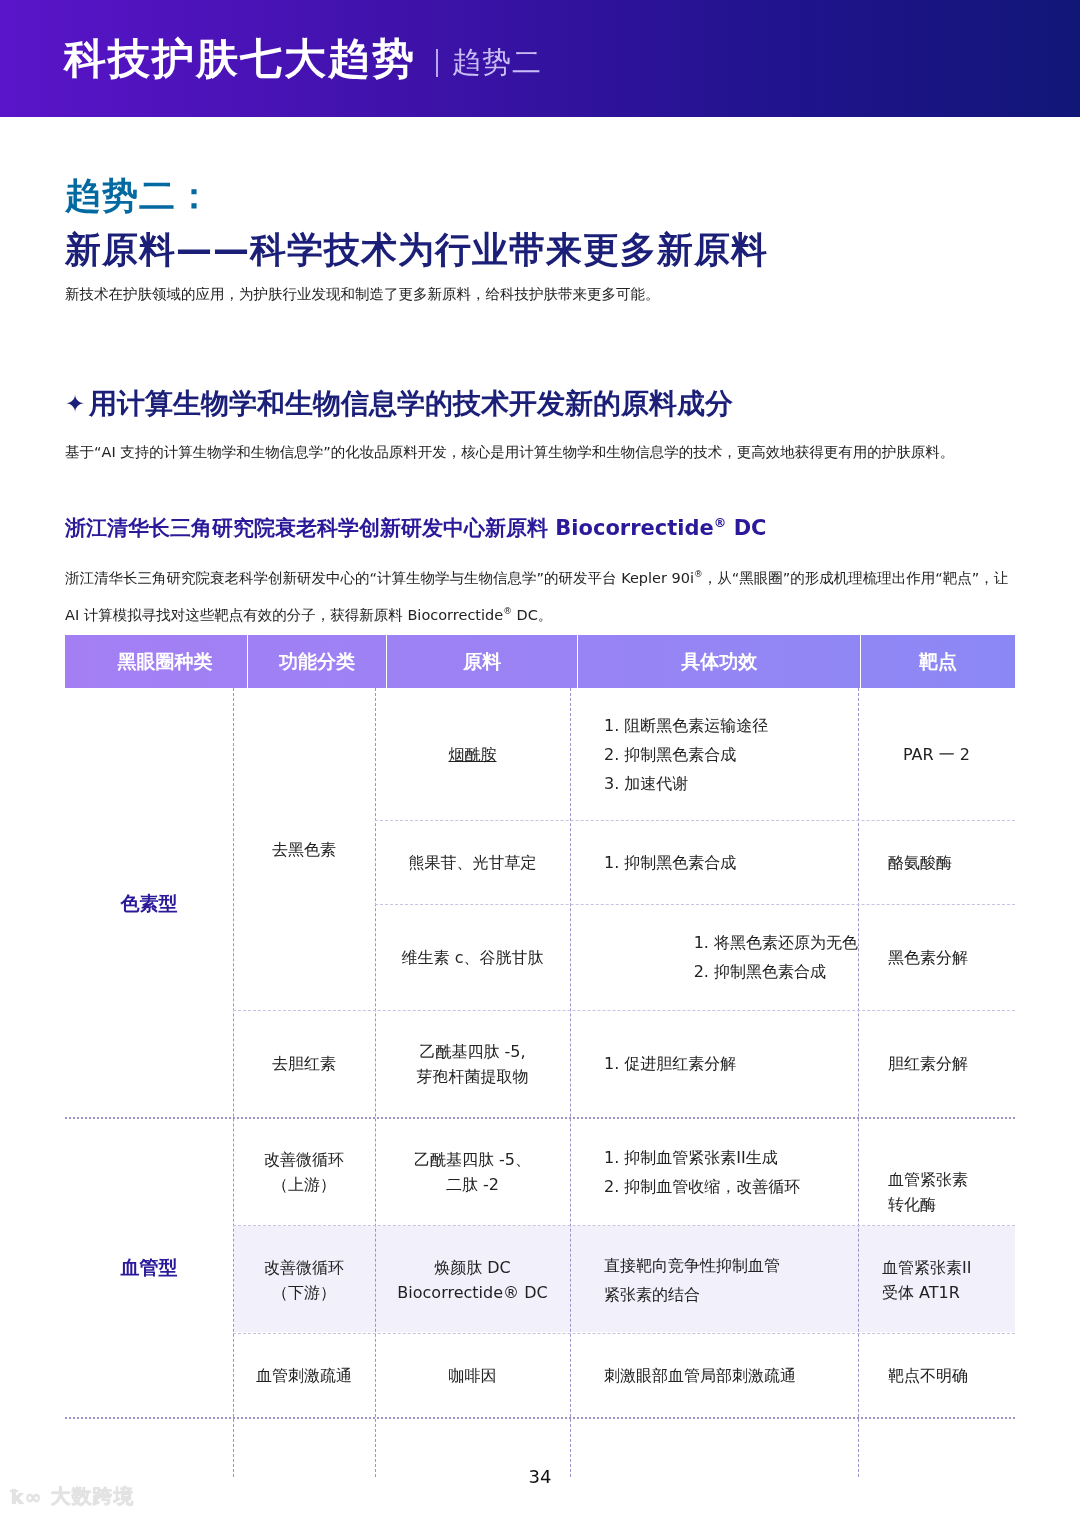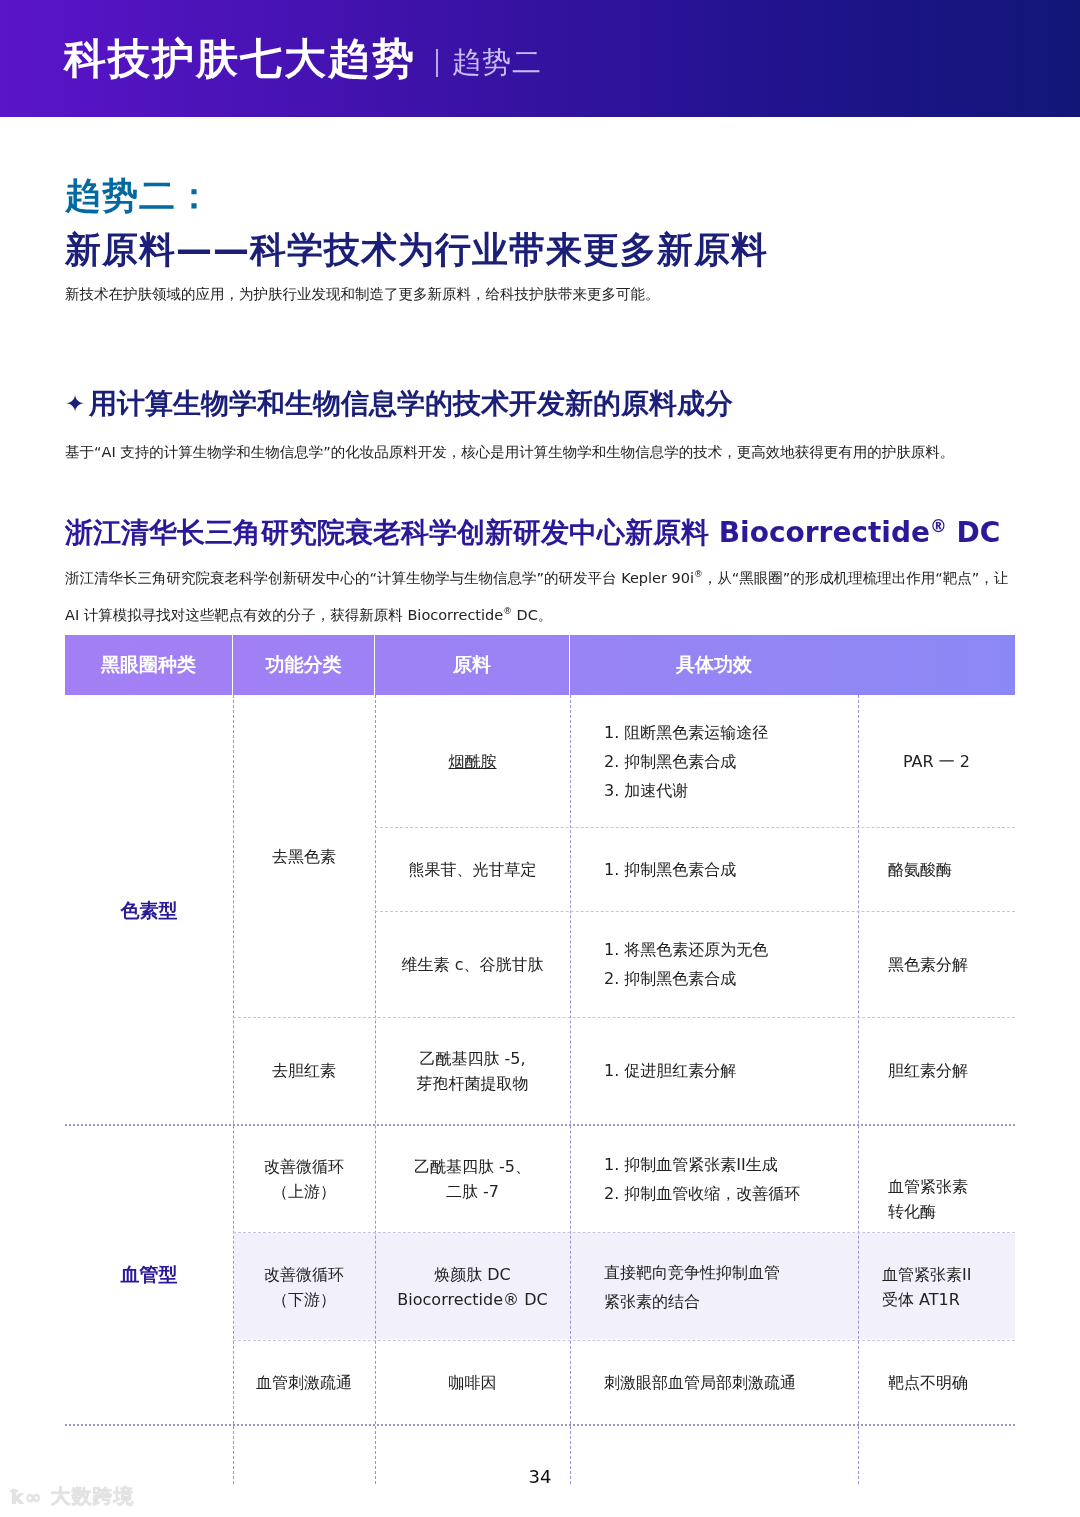--- a/index.html
+++ b/index.html
@@ -18,27 +18,27 @@
   .content { position: absolute; left: 65px; top: 0; width: 950px; }
 
   .h1a { position: absolute; top: 172px; left: 0; font-size: 36px; font-weight: bold; color: #0369a1; letter-spacing: 1px; }
   .h1b { position: absolute; top: 226px; left: 0; font-size: 36px; font-weight: bold; color: #1b1f78; letter-spacing: 1px; white-space: nowrap; }
   .lead { position: absolute; top: 285px; left: 0; font-size: 14.5px; color: #222; white-space: nowrap; }
 
   .h2 { position: absolute; top: 385px; left: 0; font-size: 28px; font-weight: bold; color: #1b1f78; white-space: nowrap; display: flex; align-items: center; }
   .h2 .diamond { font-size: 24px; margin-right: 4px; color: #1b1f78; }
   .p1 { position: absolute; top: 438px; left: 0; width: 950px; font-size: 14.5px; line-height: 29px; color: #222; }
 
-  .h3 { position: absolute; top: 514px; left: 0; font-size: 28px; font-weight: bold; color: #2a1a9a; white-space: nowrap; }
+  .h3 { position: absolute; top: 514px; left: 0; font-size: 21px; font-weight: bold; color: #2a1a9a; white-space: nowrap; }
   .p2 { position: absolute; top: 558px; left: 0; width: 950px; font-size: 14.5px; line-height: 33px; color: #222; }
   sup { font-size: 60%; }
 
   
   .tbl { position: absolute; left: 65px; top: 635px; width: 950px; }
-  .thead { display: flex; height: 60px; background: linear-gradient(90deg, #a47ff4 0%, #9a83f4 50%, #8b88f5 100%); }
+  .thead { display: flex; height: 53px; background: linear-gradient(90deg, #a47ff4 0%, #9a83f4 50%, #8b88f5 100%); padding-left: 18px; }
   .th { display: flex; align-items: center; justify-content: center; color: #ffffff; font-weight: bold; font-size: 19px; border-right: 1px solid #ffffff; }
   .th:last-child { border-right: none; }
   .c1 { width: 168px; } .c2 { width: 142px; } .c3 { width: 195px; } .c4 { width: 288px; } .c5 { width: 157px; }
 
   .tbody { position: relative; }
   .cell { position: absolute; display: flex; align-items: center; font-size: 16px; color: #222; line-height: 25px; }
   .center { justify-content: center; text-align: center; }
   .left { justify-content: flex-start; text-align: left; padding-left: 34px; }
   .leftT { justify-content: flex-start; text-align: left; padding-left: 30px; }
   .group { font-size: 19px; font-weight: bold; color: #2a1a9a; justify-content: center; }
@@ -74,20 +74,21 @@
   <div class="h3"><span>浙江清华长三角研究院衰老科学创新研发中心新原料 Biocorrectide</span><sup>®</sup><span> DC</span></div>
   <div class="p2"><span>浙江清华长三角研究院衰老科学创新研发中心的“计算生物学与生物信息学”的研发平台 Kepler 90i</span><sup>®</sup><span>，从“黑眼圈”的形成机理梳理出作用“靶点”，让 AI 计算模拟寻找对这些靶点有效的分子，获得新原料 Biocorrectide</span><sup>®</sup><span> DC。</span></div>
 </div>
 
 <div class="tbl">
   <div class="thead">
     <div class="th c1">黑眼圈种类</div>
     <div class="th c2">功能分类</div>
     <div class="th c3">原料</div>
     <div class="th c4">具体功效</div>
+    <div class="th c5">靶点</div>
   </div>
 
   <div class="tbody">
 
     <div class="shade" style="left:169px; top:538px; width:781px; height:106px;"></div>
 
     <div class="vline" style="left:168px; top:0; height:789px;"></div>
     <div class="vline" style="left:310px; top:0; height:789px;"></div>
     <div class="vline" style="left:505px; top:0; height:789px;"></div>
     <div class="vline" style="left:793px; top:0; height:789px;"></div>
@@ -112,21 +113,21 @@
         <div>3. 加速代谢</div>
       </div>
     </div>
     <div class="cell center" style="left:793px; top:0; width:157px; height:132px;">PAR 一 2</div>
 
     <div class="cell center" style="left:310px; top:132px; width:195px; height:84px;">熊果苷、光甘草定</div>
     <div class="cell left" style="left:505px; top:132px; width:288px; height:84px;">1. 抑制黑色素合成</div>
     <div class="cell leftT" style="left:793px; top:132px; width:157px; height:84px;">酪氨酸酶</div>
 
     <div class="cell center" style="left:310px; top:216px; width:195px; height:106px;">维生素 c、谷胱甘肽</div>
-    <div class="cell left" style="left:505px; top:216px; width:288px; height:106px;">
+    <div class="cell left" style="left:505px; top:216px; width:288px; height:106px;justify-content:flex-end;">
       <div style="line-height:29px;">
         <div>1. 将黑色素还原为无色</div>
         <div>2. 抑制黑色素合成</div>
       </div>
     </div>
     <div class="cell leftT" style="left:793px; top:216px; width:157px; height:106px;">黑色素分解</div>
 
     <div class="cell center" style="left:168px; top:322px; width:142px; height:107px;">去胆红素</div>
     <div class="cell center" style="left:310px; top:322px; width:195px; height:107px;">
       <div>
@@ -141,21 +142,21 @@
 
     <div class="cell center" style="left:168px; top:430px; width:142px; height:107px;">
       <div>
         <div>改善微循环</div>
         <div>（上游）</div>
       </div>
     </div>
     <div class="cell center" style="left:310px; top:430px; width:195px; height:107px;">
       <div>
         <div>乙酰基四肽 -5、</div>
-        <div>二肽 -7</div>
+        <div>二肽 -2</div>
       </div>
     </div>
     <div class="cell left" style="left:505px; top:430px; width:288px; height:107px;">
       <div style="line-height:29px;">
         <div>1. 抑制血管紧张素II生成</div>
         <div>2. 抑制血管收缩，改善循环</div>
       </div>
     </div>
     <div class="cell leftT" style="left:793px; top:450px; width:157px; height:107px;">
       <div>

